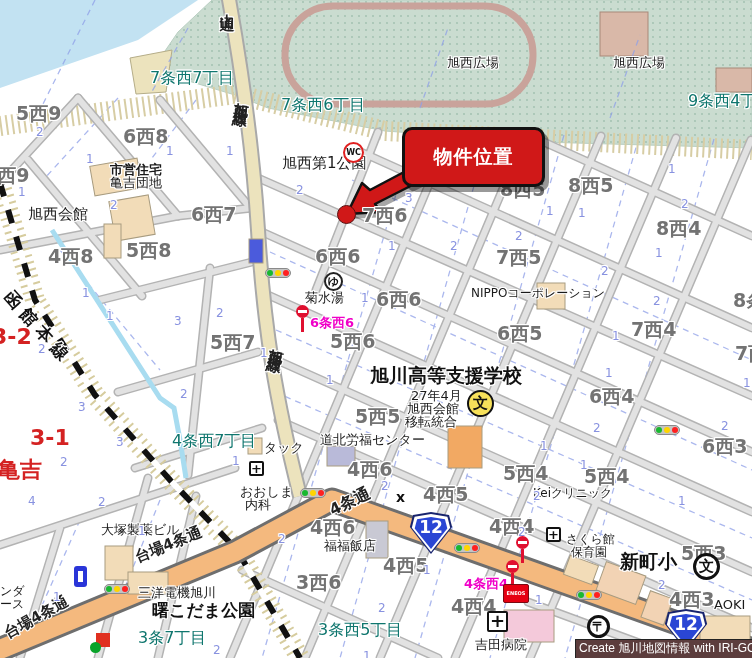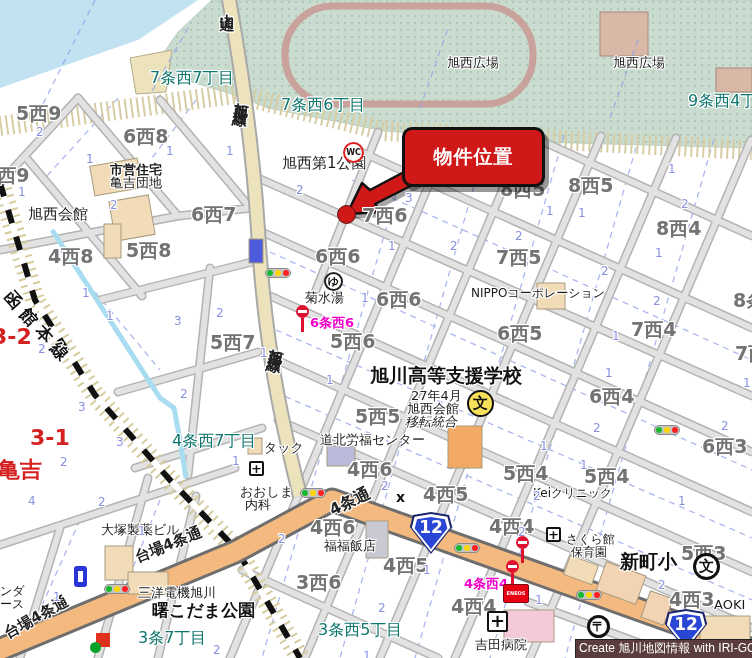--- a/index.html
+++ b/index.html
@@ -250,21 +250,21 @@
       <div class="lbl blk" style="left: 702px; top: 437px;">6西3</div>
       <div class="lbl poi" style="left: 305px; top: 291px;">菊水湯</div>
       <div class="lbl poi-sm" style="left: 471px; top: 287px;">NIPPOコーポレーション</div>
       <div class="lbl blk" style="left: 330px; top: 332px;">5西6</div>
       <div class="lbl blk" style="left: 210px; top: 333px;">5西7</div>
       <div class="lbl blk-lg" style="left: -8px; top: 326px;">3-2</div>
       <div class="lbl blk-lg" style="left: 30px; top: 427px;">3-1</div>
       <div class="lbl poi-lg" style="left: 370px; top: 366px;">旭川高等支援学校</div>
       <div class="lbl poi" style="left: 411px; top: 389px;">27年4月</div>
       <div class="lbl poi" style="left: 407px; top: 402px;">旭西会館</div>
-      <div class="lbl poi" style="left: 405px; top: 415px; font-style: italic;">移転統合</div>
+      <div class="lbl poi" style="left: 405px; top: 415px;">移転統合</div>
       <div class="lbl blk" style="left: 355px; top: 407px;">5西5</div>
       <div class="lbl blk-md" style="left: 172px; top: 433px;">4条西7丁目</div>
       <div class="lbl poi" style="left: 264px; top: 441px;">タック</div>
       <div class="lbl poi" style="left: 320px; top: 433px; text-align: center;">道北労福センター</div>
       <div class="lbl blk-lg" style="left: -2px; top: 459px;">亀吉</div>
       <div class="lbl blk" style="left: 347px; top: 460px;">4西6</div>
       <div class="lbl blk" style="left: 503px; top: 464px;">5西4</div>
       <div class="lbl blk" style="left: 584px; top: 467px;">5西4</div>
       <div class="lbl poi" style="left: 240px; top: 485px;">おおしま</div>
       <div class="lbl poi" style="left: 245px; top: 498px;">内科</div>

